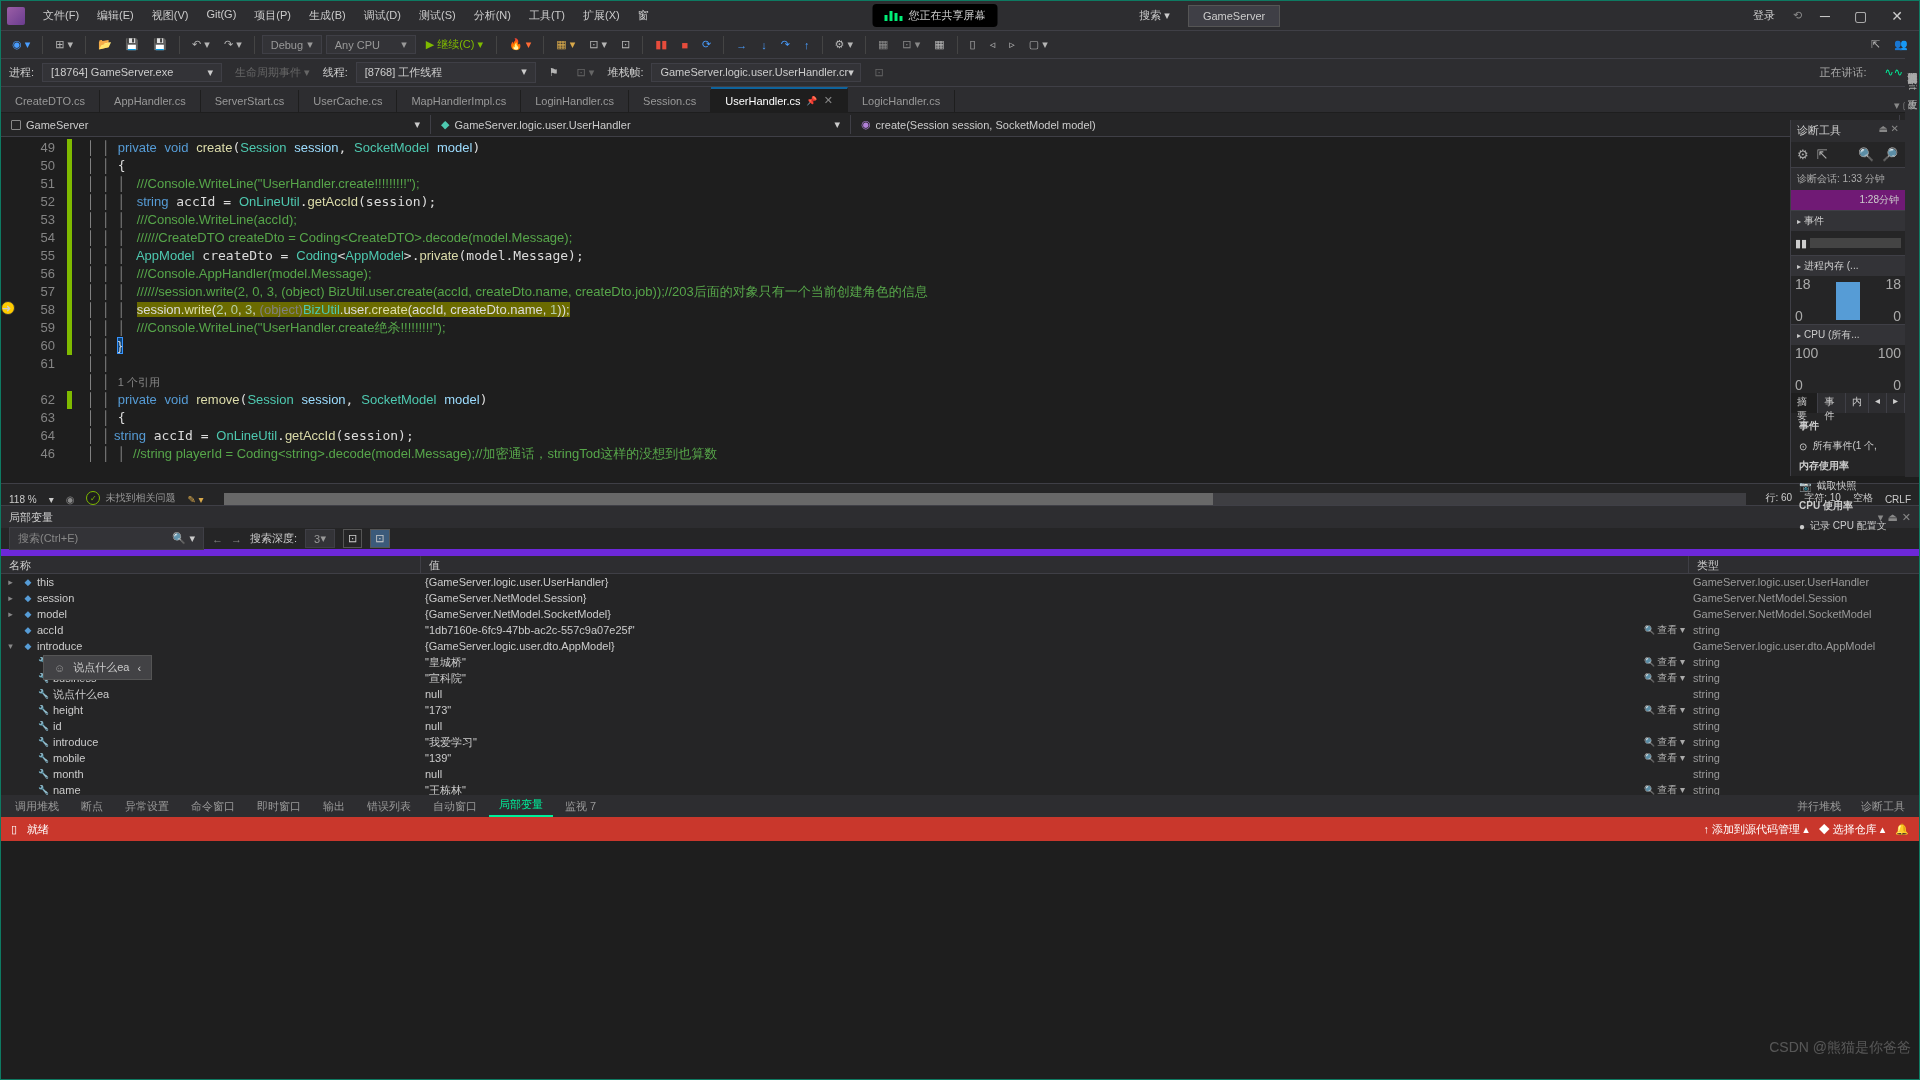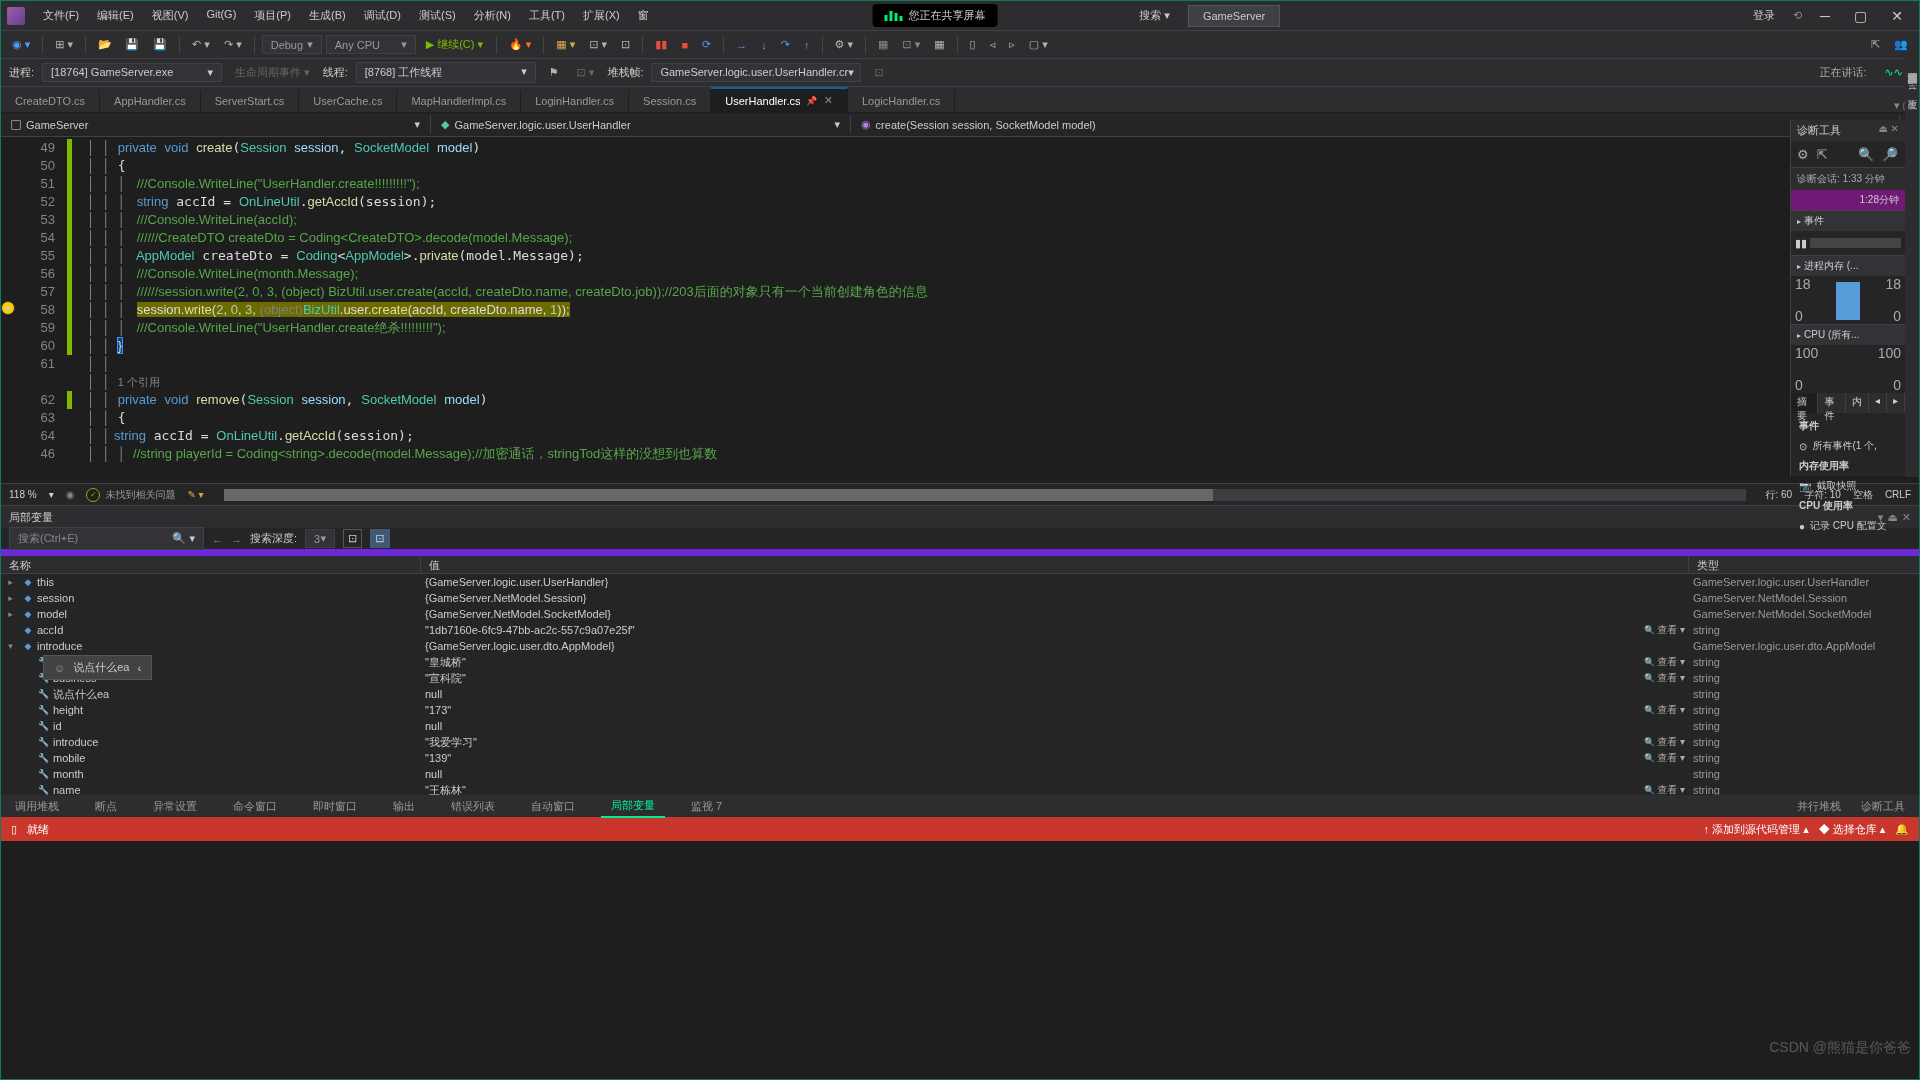--- a/index.html
+++ b/index.html
@@ -66,21 +66,21 @@
 .diag-sec::before{content:'▸';font-size:8px}
 .spark{height:24px;padding:2px 4px;display:flex;align-items:center;gap:3px}
 .mini-chart{height:48px;padding:4px 6px;display:flex;justify-content:space-between;align-items:flex-end;position:relative}
 .chart-bar{width:24px;background:#569cd6;height:38px}
 .chart-lbl{position:absolute;font-size:14px;color:#aaa}
 .diag-tabs{display:flex;background:#2d2d30;height:20px}
 .diag-tab{padding:2px 6px;font-size:10px;border-right:1px solid #3f3f46}
 .diag-tab.active{background:#1e1e1e}
 .diag-body{font-size:10px;padding:3px 0}
 .diag-item{padding:3px 8px;display:flex;align-items:center;gap:5px}
-.status-strip{height:22px;background:#252526;display:flex;align-items:center;padding:0 8px;gap:12px;border-top:1px solid #3f3f46;font-size:10px}
+.status-strip{height:22px;background:#252526;display:flex;align-items:flex-end;padding:0 8px;gap:12px;border-top:1px solid #3f3f46;font-size:10px}
 .zoom-lbl{color:#ccc}
 .no-issues{color:#999;display:flex;align-items:center;gap:5px}
 .no-issues::before{content:'✓';color:#7fba00;background:#1e1e1e;border:1px solid #7fba00;border-radius:50%;width:12px;height:12px;display:flex;align-items:center;justify-content:center;font-size:8px}
 .scrollb{flex:1;height:12px;background:#3e3e42;position:relative;margin:0 8px}
 .scrollb-thumb{position:absolute;left:0;width:65%;height:100%;background:#686868}
 .locals-panel{height:290px;background:#252526;border-top:1px solid #3f3f46;display:flex;flex-direction:column}
 .panel-hdr{height:22px;background:#2d2d30;padding:3px 8px;display:flex;align-items:center;justify-content:space-between}
 .panel-hdr-btns{display:flex;gap:4px;font-size:11px;color:#888}
 .locals-search{height:28px;display:flex;align-items:center;gap:8px;padding:3px 8px;background:#252526;border-bottom:7px solid #6d28d9}
 .search-box{background:#333337;border:1px solid #3f3f46;padding:3px 8px;width:195px;display:flex;justify-content:space-between;align-items:center}
@@ -94,21 +94,21 @@
 .var-val{flex:1;padding:0 4px;display:flex;align-items:center;justify-content:space-between}
 .var-type{width:230px;padding:0 4px;color:#999}
 .expand{width:11px;text-align:center;color:#888;font-size:9px}
 .var-ic{width:12px;height:12px;display:inline-flex;align-items:center;justify-content:center;font-size:9px}
 .var-ic.obj{color:#569cd6}
 .var-ic.prop{color:#999}
 .view-btn{color:#aaa;font-size:10px;display:flex;align-items:center;gap:2px}
 .view-btn::before{content:'🔍';font-size:9px}
 .popup-hint{position:absolute;left:42px;top:654px;background:#424245;border:1px solid #555;padding:4px 10px;display:flex;align-items:center;gap:8px;z-index:10}
 .popup-hint .arrow{color:#ccc}
-.bottom-tabs{height:22px;background:#2d2d30;display:flex;align-items:center;padding:0 4px;gap:16px;font-size:11px}
+.bottom-tabs{height:22px;background:#2d2d30;display:flex;align-items:flex-end;padding:0 4px;gap:2px;font-size:11px}
 .btab{padding:3px 10px;color:#999}
 .btab.active{color:#0e9;border-bottom:2px solid #0e9}
 .btab-r{margin-left:auto;display:flex}
 .statusbar{height:24px;background:#c9372c;display:flex;align-items:center;padding:0 10px;gap:10px;color:#fff;font-size:11px}
 .sb-right{margin-left:auto;display:flex;gap:10px;align-items:center}
 .watermark{position:absolute;right:8px;bottom:22px;color:rgba(255,255,255,.25);font-size:14px;pointer-events:none}
 .bp-yellow{position:absolute;left:0;width:14px;height:14px;background:#ffcc00;border-radius:50%;border:1px solid #333}
 </style>
 </head>
 <body>
@@ -312,21 +312,21 @@
       <div class="change-bar" style="top:254px;height:18px"></div>
     </div>
     <div class="fold-col"></div>
     <div class="code"><span style="color:#888">│  │  </span><span class="kw">private</span> <span class="kw">void</span> <span class="method">create</span>(<span class="type">Session</span> <span class="param">session</span>, <span class="type">SocketModel</span> <span class="param">model</span>)
 <span style="color:#888">│  │  </span>{
 <span style="color:#888">│  │  │   </span><span class="comment">///Console.WriteLine("UserHandler.create!!!!!!!!!");</span>
 <span style="color:#888">│  │  │   </span><span class="kw">string</span> accId = <span class="type">OnLineUtil</span>.<span class="method">getAccId</span>(session);
 <span style="color:#888">│  │  │   </span><span class="comment">///Console.WriteLine(accId);</span>
 <span style="color:#888">│  │  │   </span><span class="comment">//////CreateDTO createDto = Coding&lt;CreateDTO&gt;.decode(model.Message);</span>
 <span style="color:#888">│  │  │   </span><span class="type">AppModel</span> createDto = <span class="type">Coding</span>&lt;<span class="type">AppModel</span>&gt;.<span class="method">private</span>(model.Message);
-<span style="color:#888">│  │  │   </span><span class="comment">///Console.WriteLine(month.Message);</span>
+<span style="color:#888">│  │  │   </span><span class="comment">///Console.AppHandler(model.Message);</span>
 <span style="color:#888">│  │  │   </span><span class="comment">//////session.write(2, 0, 3, (object) BizUtil.user.create(accId, createDto.name, createDto.job));//203后面的对象只有一个当前创建角色的信息</span>
 <span style="color:#888">│  │  │   </span><span class="hl-line">session.<span class="method">write</span>(<span class="num">2</span>, <span class="num">0</span>, <span class="num">3</span>, <span class="cast">(object)</span><span class="type">BizUtil</span>.user.<span class="method">create</span>(accId, createDto.name, <span class="num">1</span>));</span>
 <span style="color:#888">│  │  │   </span><span class="comment">///Console.WriteLine("UserHandler.create绝杀!!!!!!!!!");</span>
 <span style="color:#888">│  │  </span><span style="background:#0e4377;outline:1px solid #3794ff">}</span>
 <span style="color:#888">│  │</span>
 <span style="color:#888">│  │  </span><span class="refs">1 个引用</span>
 <span style="color:#888">│  │  </span><span class="kw">private</span> <span class="kw">void</span> <span class="method">remove</span>(<span class="type">Session</span> <span class="param">session</span>, <span class="type">SocketModel</span> <span class="param">model</span>)
 <span style="color:#888">│  │  </span>{
 <span style="color:#888">│  │ </span><span class="kw">string</span> accId = <span class="type">OnLineUtil</span>.<span class="method">getAccId</span>(session);
 <span style="color:#888">│  │  │  </span><span class="comment">//string playerId = Coding&lt;string&gt;.decode(model.Message);//加密通话，stringTod这样的没想到也算数</span></div>

